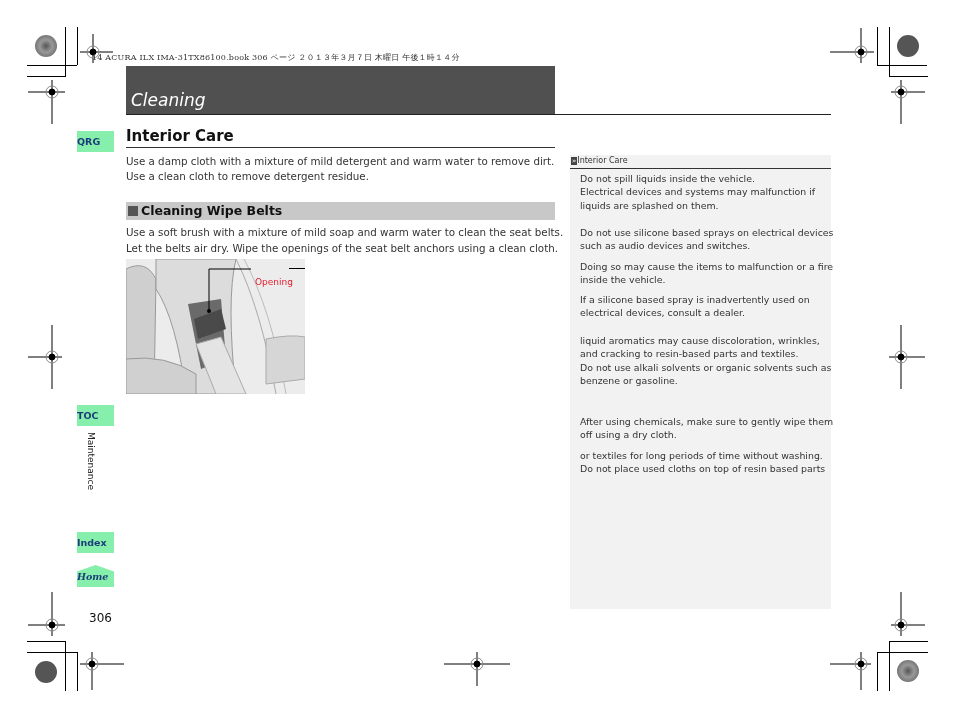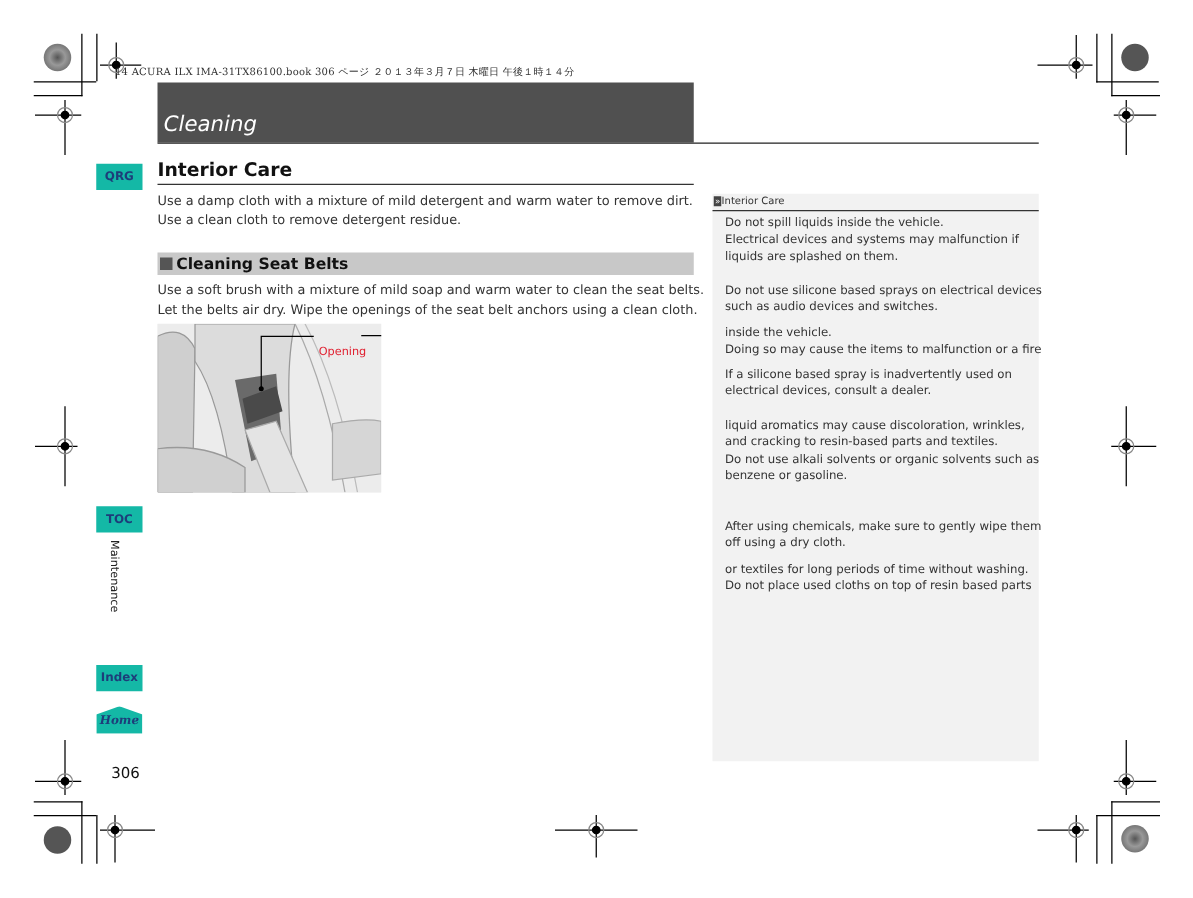--- a/index.html
+++ b/index.html
@@ -10,21 +10,21 @@
   .title-text { position:absolute; left:131px; top:90px; color:#fff; font-size:17px;font-style:italic; }
   .title-rule { position:absolute; left:126px; top:114px; width:705px; height:1px; background:#222; }
   .h1 { position:absolute; left:126px; top:127px; font-size:15px; font-weight:bold; color:#111; }
   .h1-rule { position:absolute; left:126px; top:147px; width:429px; height:1px; background:#333; }
   .body-text { position:absolute; left:126px; font-size:10.3px; line-height:15px; color:#333; white-space:nowrap; }
   .h2-bar { position:absolute; left:126px; top:202px; width:429px; height:18px; background:#c8c8c8; }
   .h2-sq { position:absolute; left:128px; top:206px; width:10px; height:10px; background:#555; }
   .h2-text { position:absolute; left:141px; top:203px; font-size:12.5px; font-weight:bold; color:#111; }
   .photo { position:absolute; left:126px; top:259px; width:179px; height:135px; background:#e9e9e9; overflow:hidden; }
   .callout-label { position:absolute; left:255px; top:277px; font-size:9px; color:#e02030; }
-  .side-tab { position:absolute; left:77px; width:37px; height:21px; background:#14b8a6; color:#1d3d7a; font-size:9.5px; font-weight:bold; text-align:center; line-height:21px; }
+  .side-tab { position:absolute; left:77px; width:37px; height:21px; background:#86efac; color:#1d3d7a; font-size:9.5px; font-weight:bold; line-height:21px; }
   .side-label { position:absolute; left:86px; top:432px; writing-mode:vertical-rl; font-size:9px; color:#222; }
   .page-num { position:absolute; left:89px; top:611px; font-size:12px; color:#111; }
   .sidebar-box { position:absolute; left:570px; top:155px; width:261px; height:454px; background:#f2f2f2; }
   .sb-head { position:absolute; left:571px; top:156px; font-size:8px; color:#333; }
   .sb-rule { position:absolute; left:570px; top:168px; width:261px; height:1px; background:#333; }
   .sb-text { position:absolute; left:580px; font-size:9.4px; line-height:13.4px; color:#333; white-space:nowrap; }
   .mark { position:absolute; }
   .line { position:absolute; background:#000; }
 </style>
 </head>
@@ -134,21 +134,21 @@
 <div class="title-text">Cleaning</div>
 <div class="title-rule"></div>
 
 <div class="h1">Interior Care</div>
 <div class="h1-rule"></div>
 <div class="body-text" style="top:154px;">Use a damp cloth with a mixture of mild detergent and warm water to remove dirt.</div>
 <div class="body-text" style="top:169px;">Use a clean cloth to remove detergent residue.</div>
 
 <div class="h2-bar"></div>
 <div class="h2-sq"></div>
-<div class="h2-text">Cleaning Seat Belts</div>
+<div class="h2-text">Cleaning Wipe Belts</div>
 <div class="body-text" style="top:225px;">Use a soft brush with a mixture of mild soap and warm water to clean the seat belts.</div>
 <div class="body-text" style="top:241px;">Let the belts air dry. Wipe the openings of the seat belt anchors using a clean cloth.</div>
 
 <div class="photo">
   <svg width="179" height="135" viewBox="0 0 179 135">
     <rect width="179" height="135" fill="#ececec"></rect>
     <path d="M0,10 Q20,0 30,20 L28,135 L0,135 Z" fill="#cfcfcf" stroke="#999"></path>
     <path d="M30,0 L110,0 Q100,40 110,135 L60,135 Q50,60 30,30 Z" fill="#dcdcdc" stroke="#999"></path>
     <path d="M62,45 L95,40 L100,100 L75,110 Z" fill="#6a6a6a"></path>
     <path d="M68,60 L95,50 L100,70 L72,80 Z" fill="#4a4a4a"></path>
@@ -180,22 +180,22 @@
 <div class="sb-text" style="top:172px;">
   <div>Do not spill liquids inside the vehicle.</div>
   <div>Electrical devices and systems may malfunction if</div>
   <div>liquids are splashed on them.</div>
 </div>
 <div class="sb-text" style="top:226px;">
   <div>Do not use silicone based sprays on electrical devices</div>
   <div>such as audio devices and switches.</div>
 </div>
 <div class="sb-text" style="top:260px;">
+  <div>Doing so may cause the items to malfunction or a fire</div>
   <div>inside the vehicle.</div>
-  <div>Doing so may cause the items to malfunction or a fire</div>
 </div>
 <div class="sb-text" style="top:293px;">
   <div>If a silicone based spray is inadvertently used on</div>
   <div>electrical devices, consult a dealer.</div>
 </div>
 <div class="sb-text" style="top:334px;">
   <div>liquid aromatics may cause discoloration, wrinkles,</div>
   <div>and cracking to resin-based parts and textiles.</div>
   <div>Do not use alkali solvents or organic solvents such as</div>
   <div>benzene or gasoline.</div>

